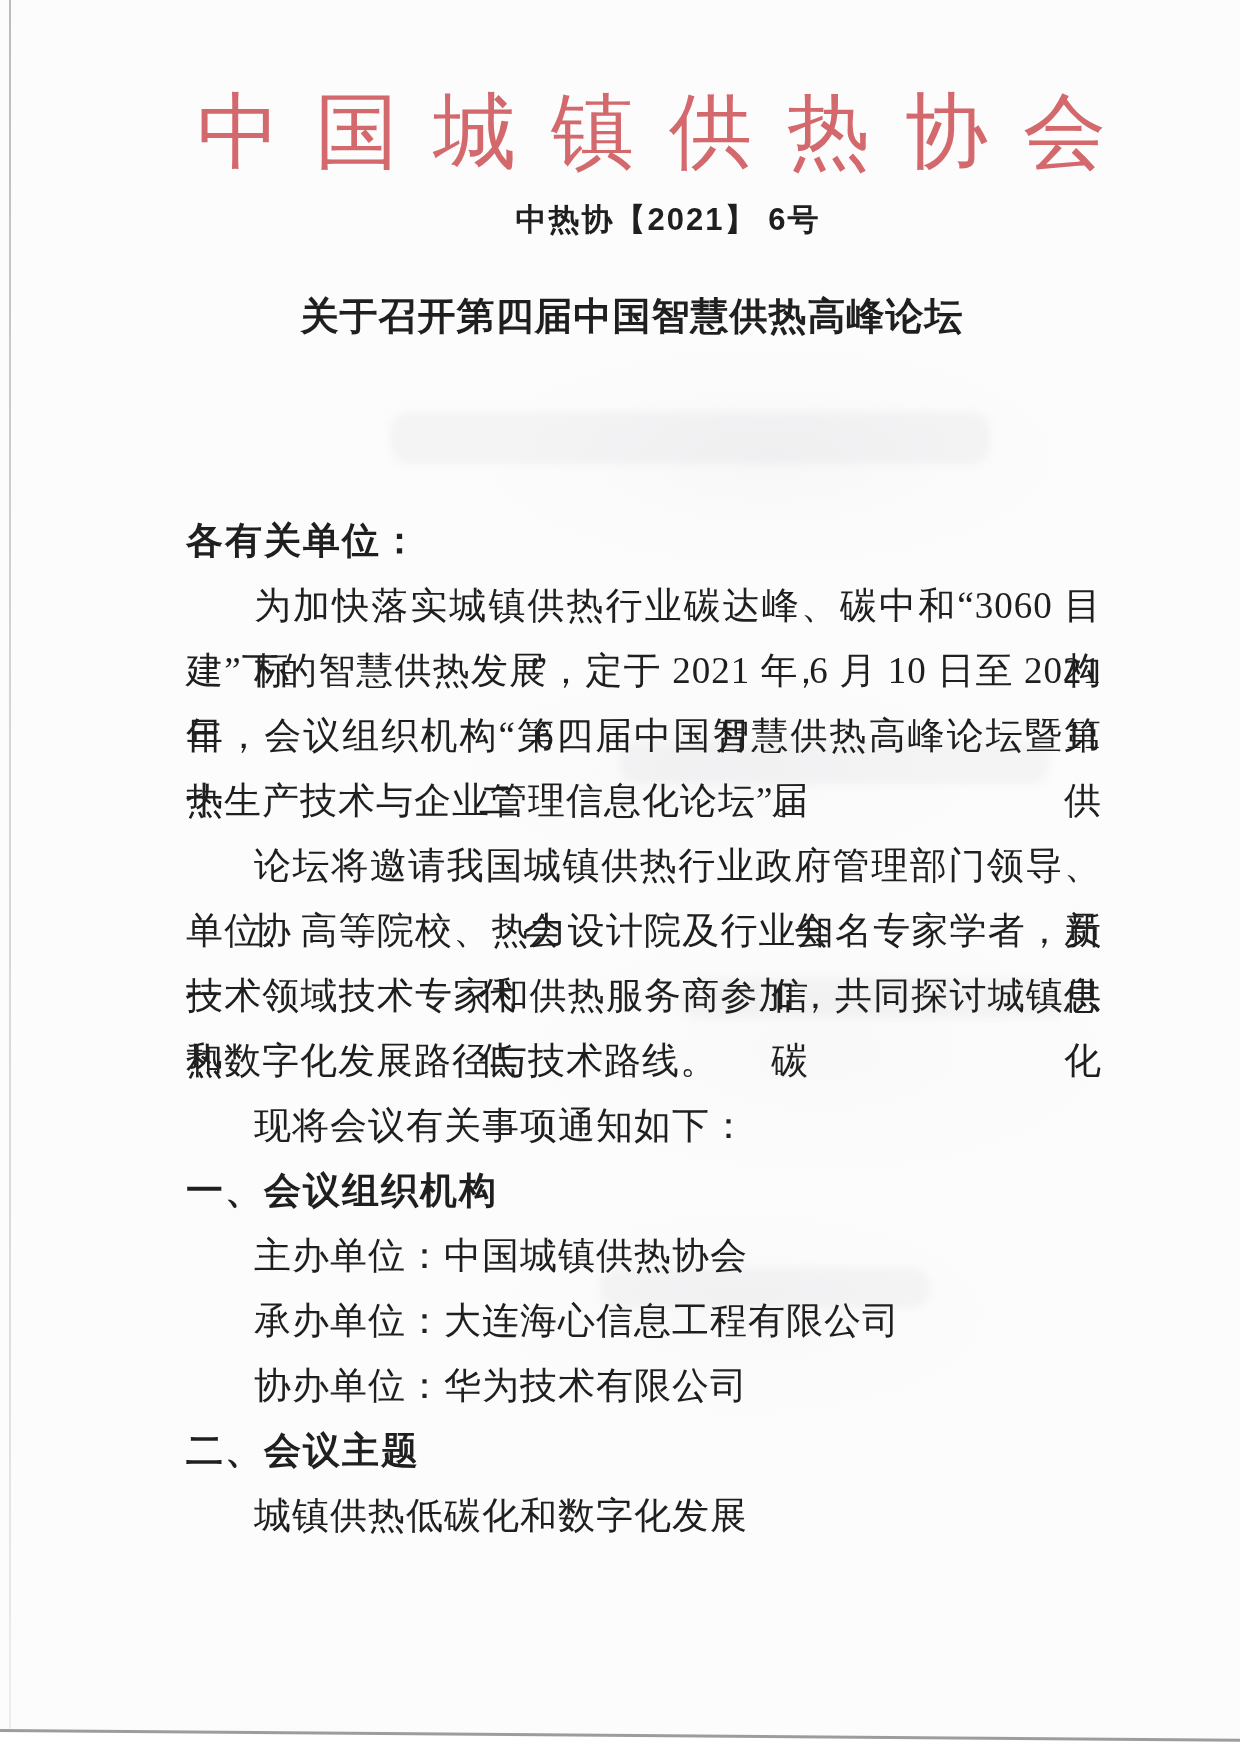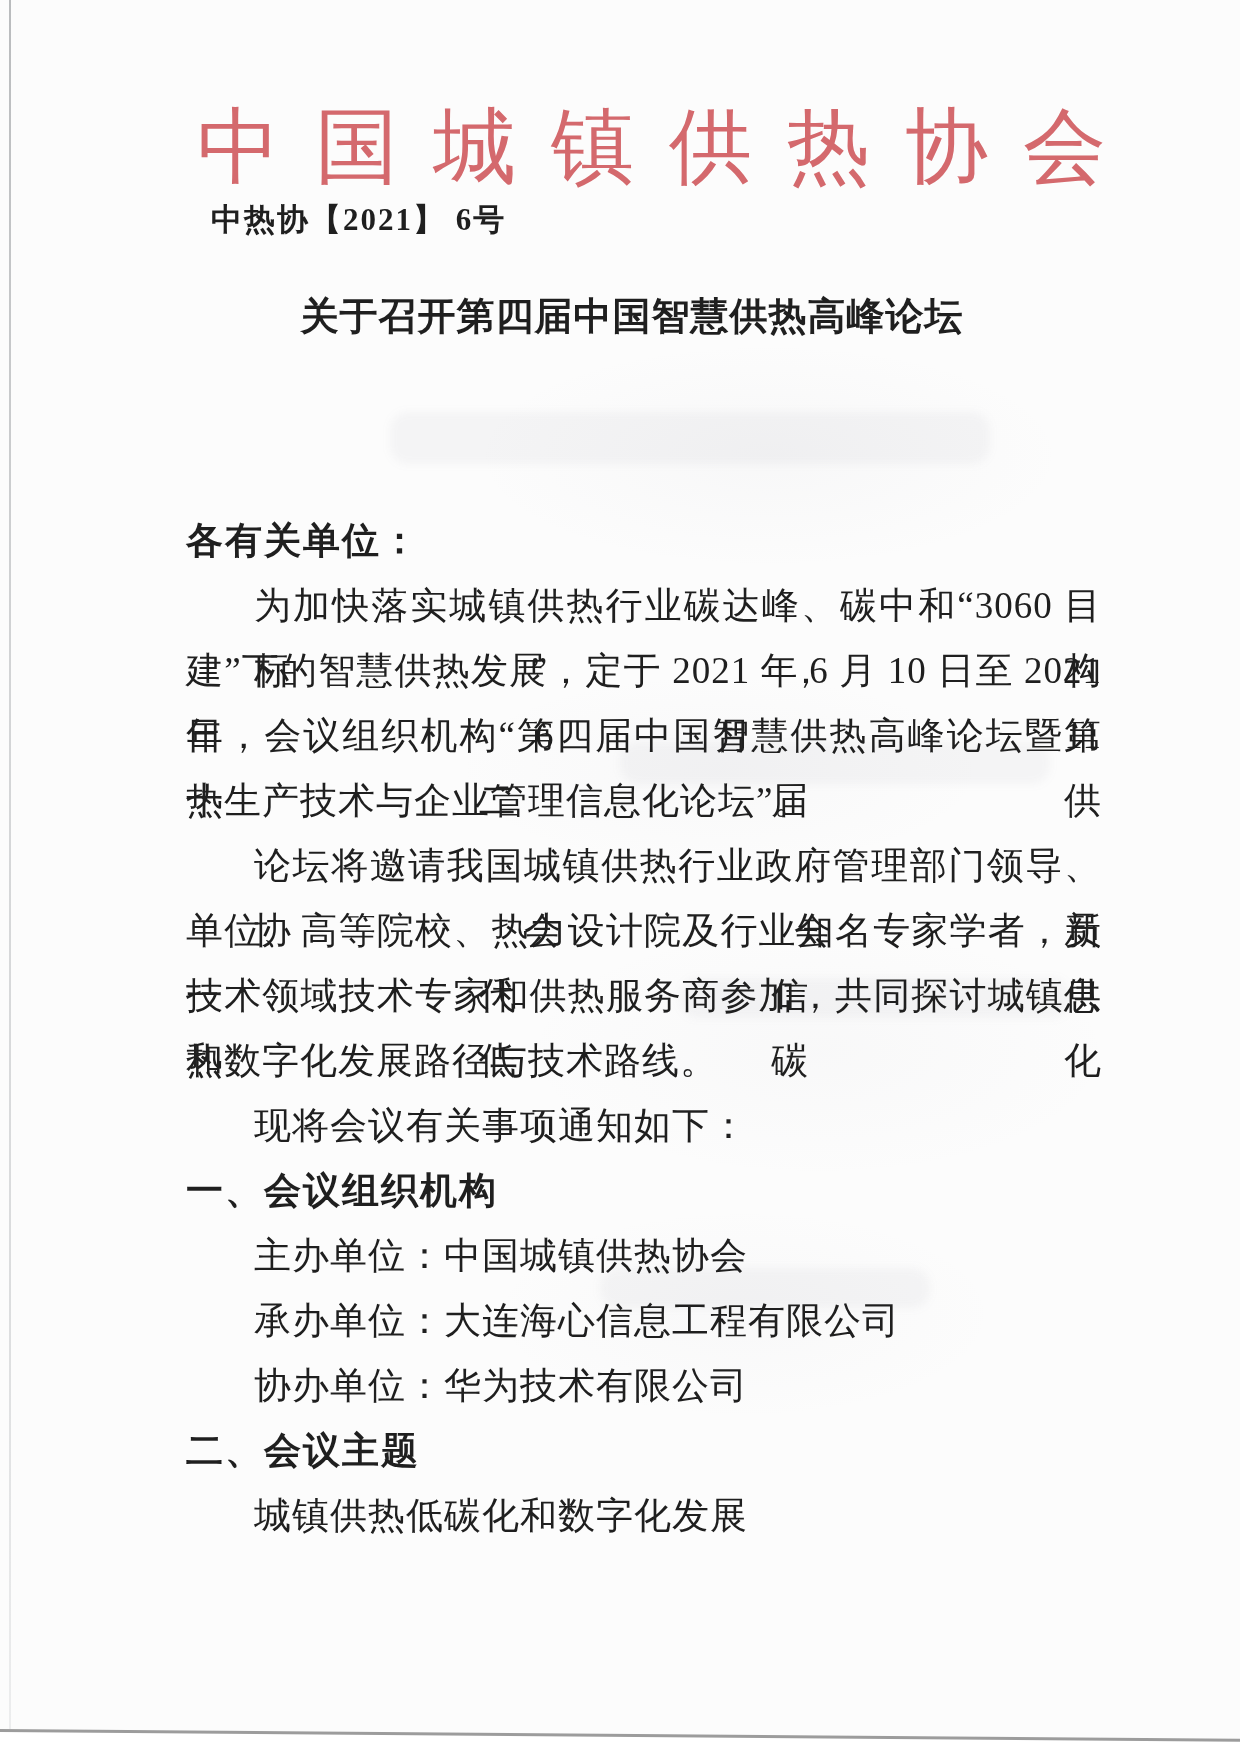--- a/index.html
+++ b/index.html
@@ -45,37 +45,37 @@
   }
   .ghost {
     position: absolute;
     background: rgba(110,112,122,0.055);
     border-radius: 18px;
     filter: blur(4px);
   }
   .content { position: absolute; left: 162px; top: 0; width: 940px; }
 
   .org-name {
-    position: absolute; top: 100px; left: 0; width: 940px;
+    position: absolute; top: 85px; left: 0; width: 940px;
     text-align: center;
     font-size: 83px; line-height: 94px;
     letter-spacing: 35px;
     text-indent: 35px; 
     color: #d4696d;
     font-family: "Liberation Serif", serif;
     font-weight: 500;
     white-space: nowrap;
   }
   .doc-number {
-    position: absolute; top: 201px; left: 13px; width: 940px;
+    position: absolute; top: 201px; left: 0; width: 940px;
     transform: translateX(36px);
-    text-align: left;
+    text-align: center;
     font-size: 31px; line-height: 38px;
     font-weight: 700;
-    font-family: Liberation Serif, serif;
+    font-family: Liberation Sans, sans-serif;
     letter-spacing: 2px;
   }
   .doc-title {
     position: absolute; top: 288px; left: 0; width: 940px;
     text-align: center;
     font-weight: 700;
     font-family: "Liberation Sans", sans-serif;
     font-size: 38px; line-height: 57px;
     letter-spacing: 1px;
   }

